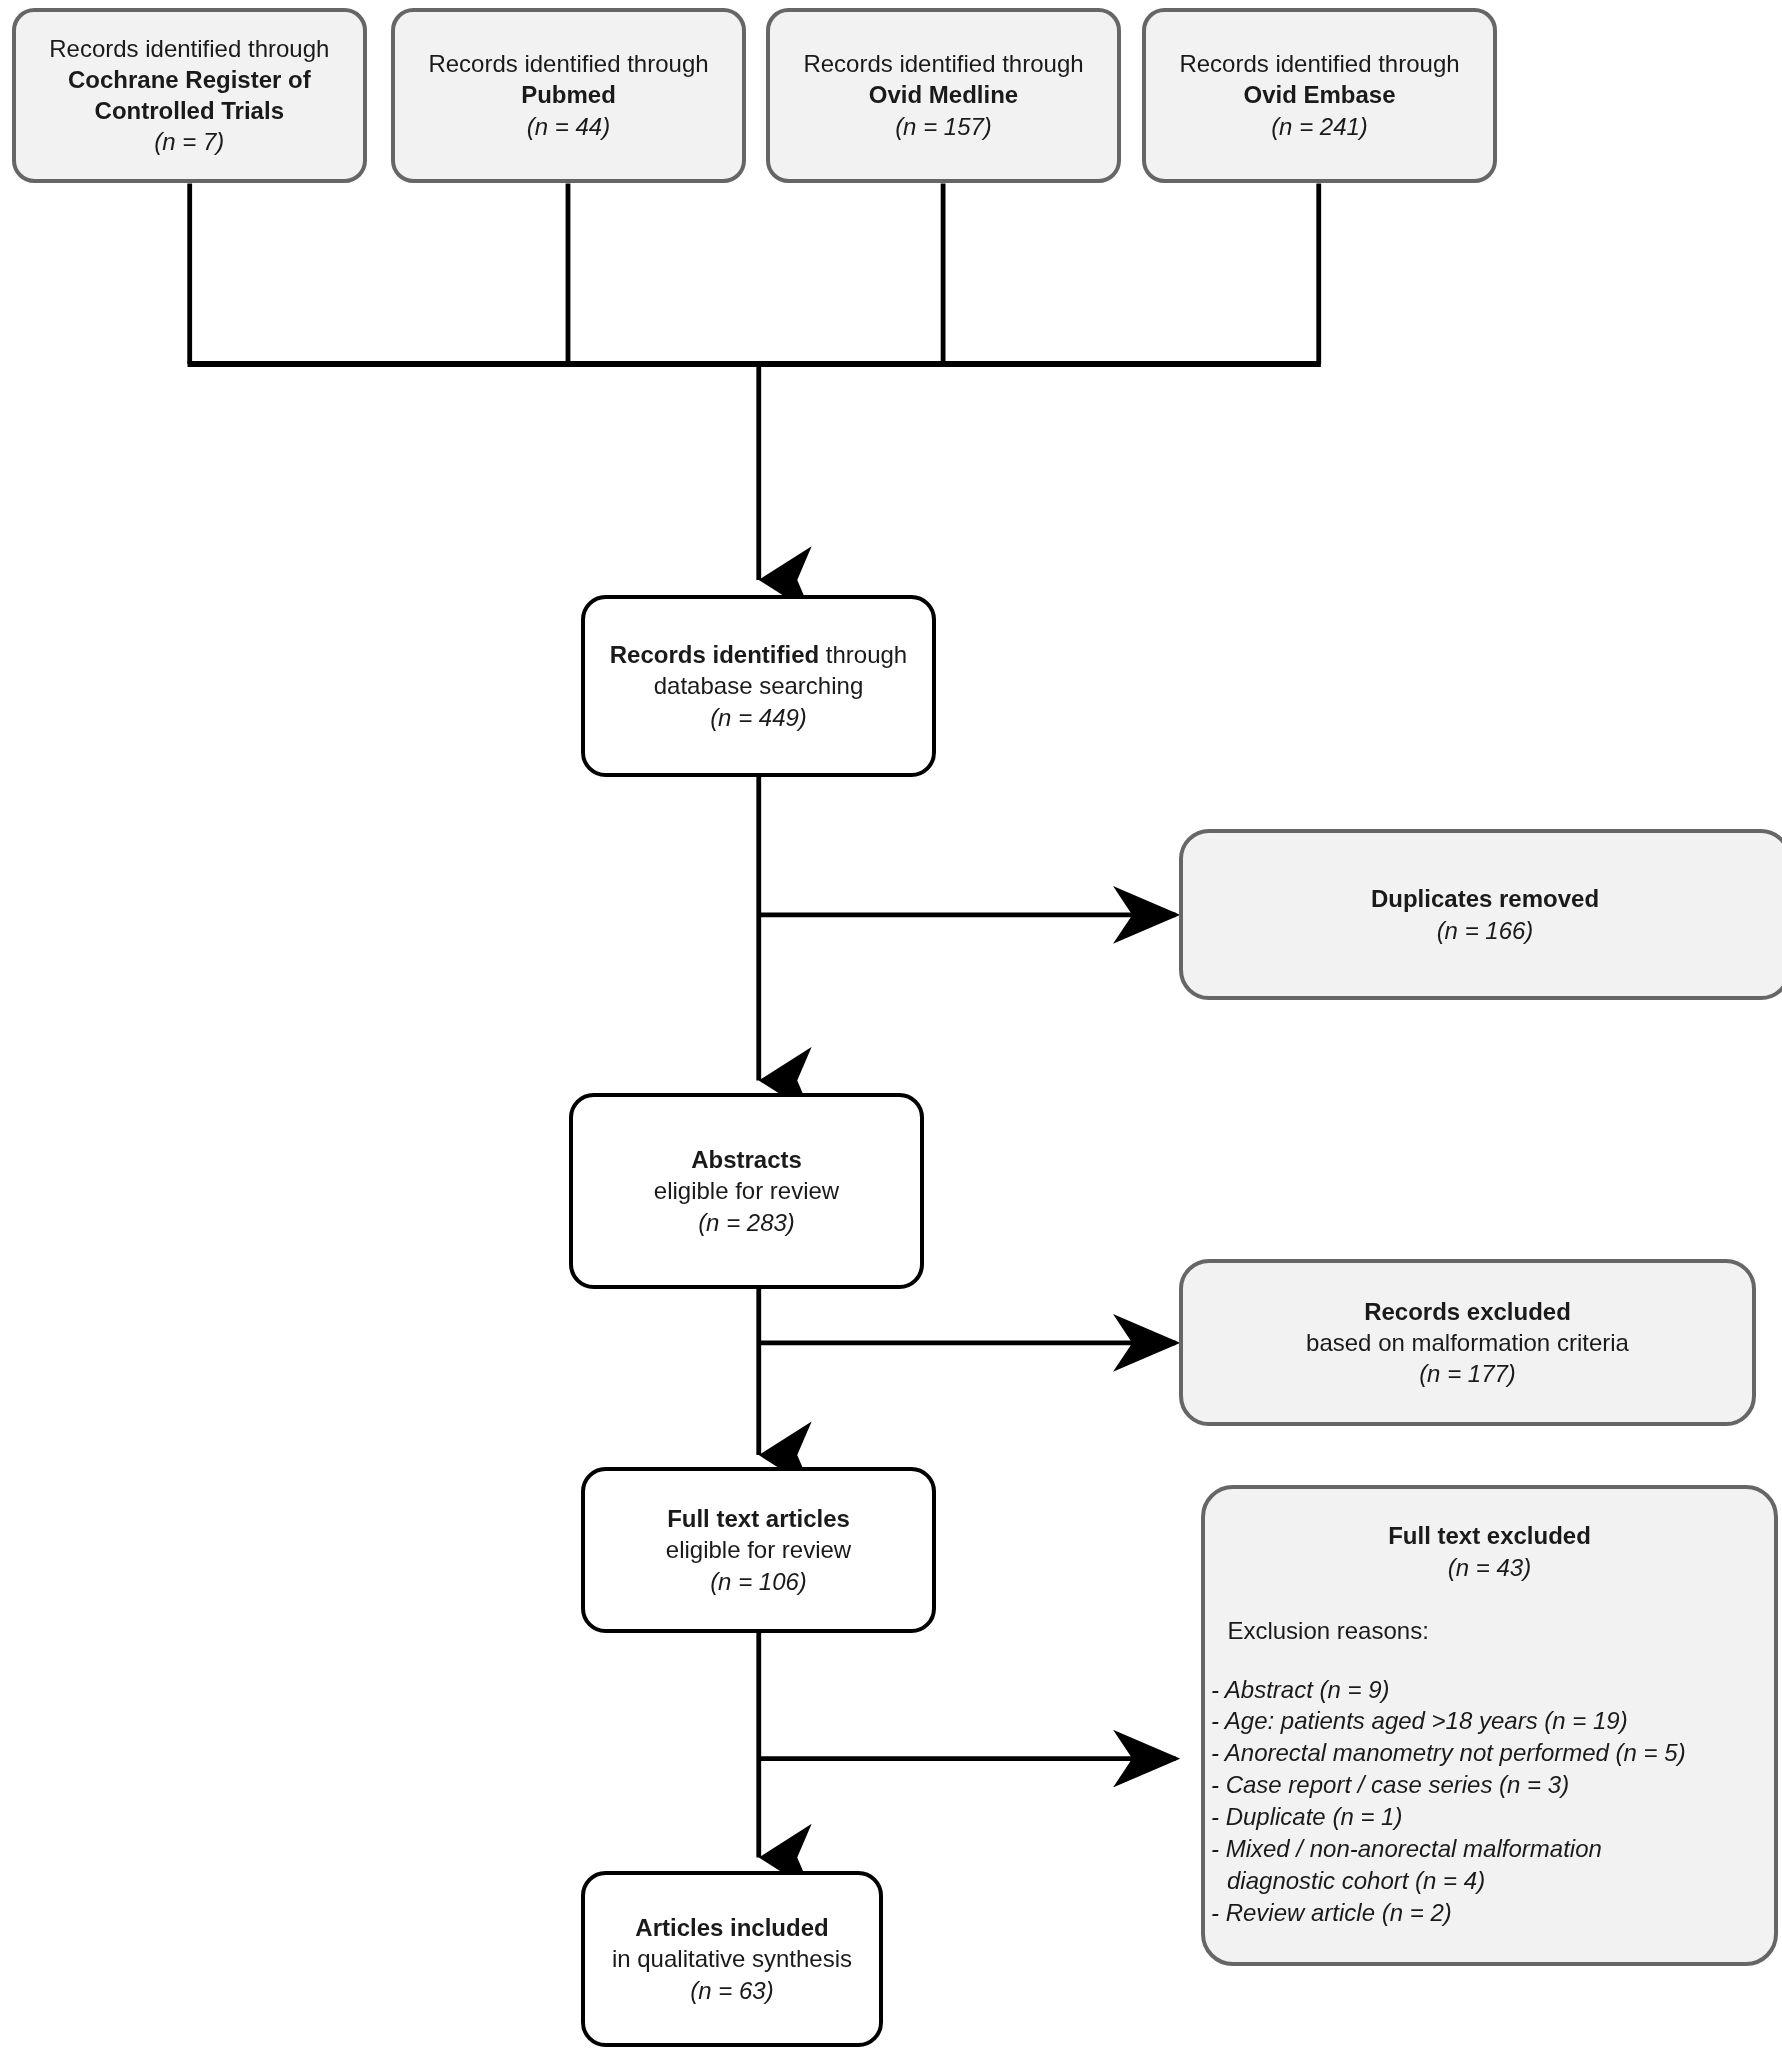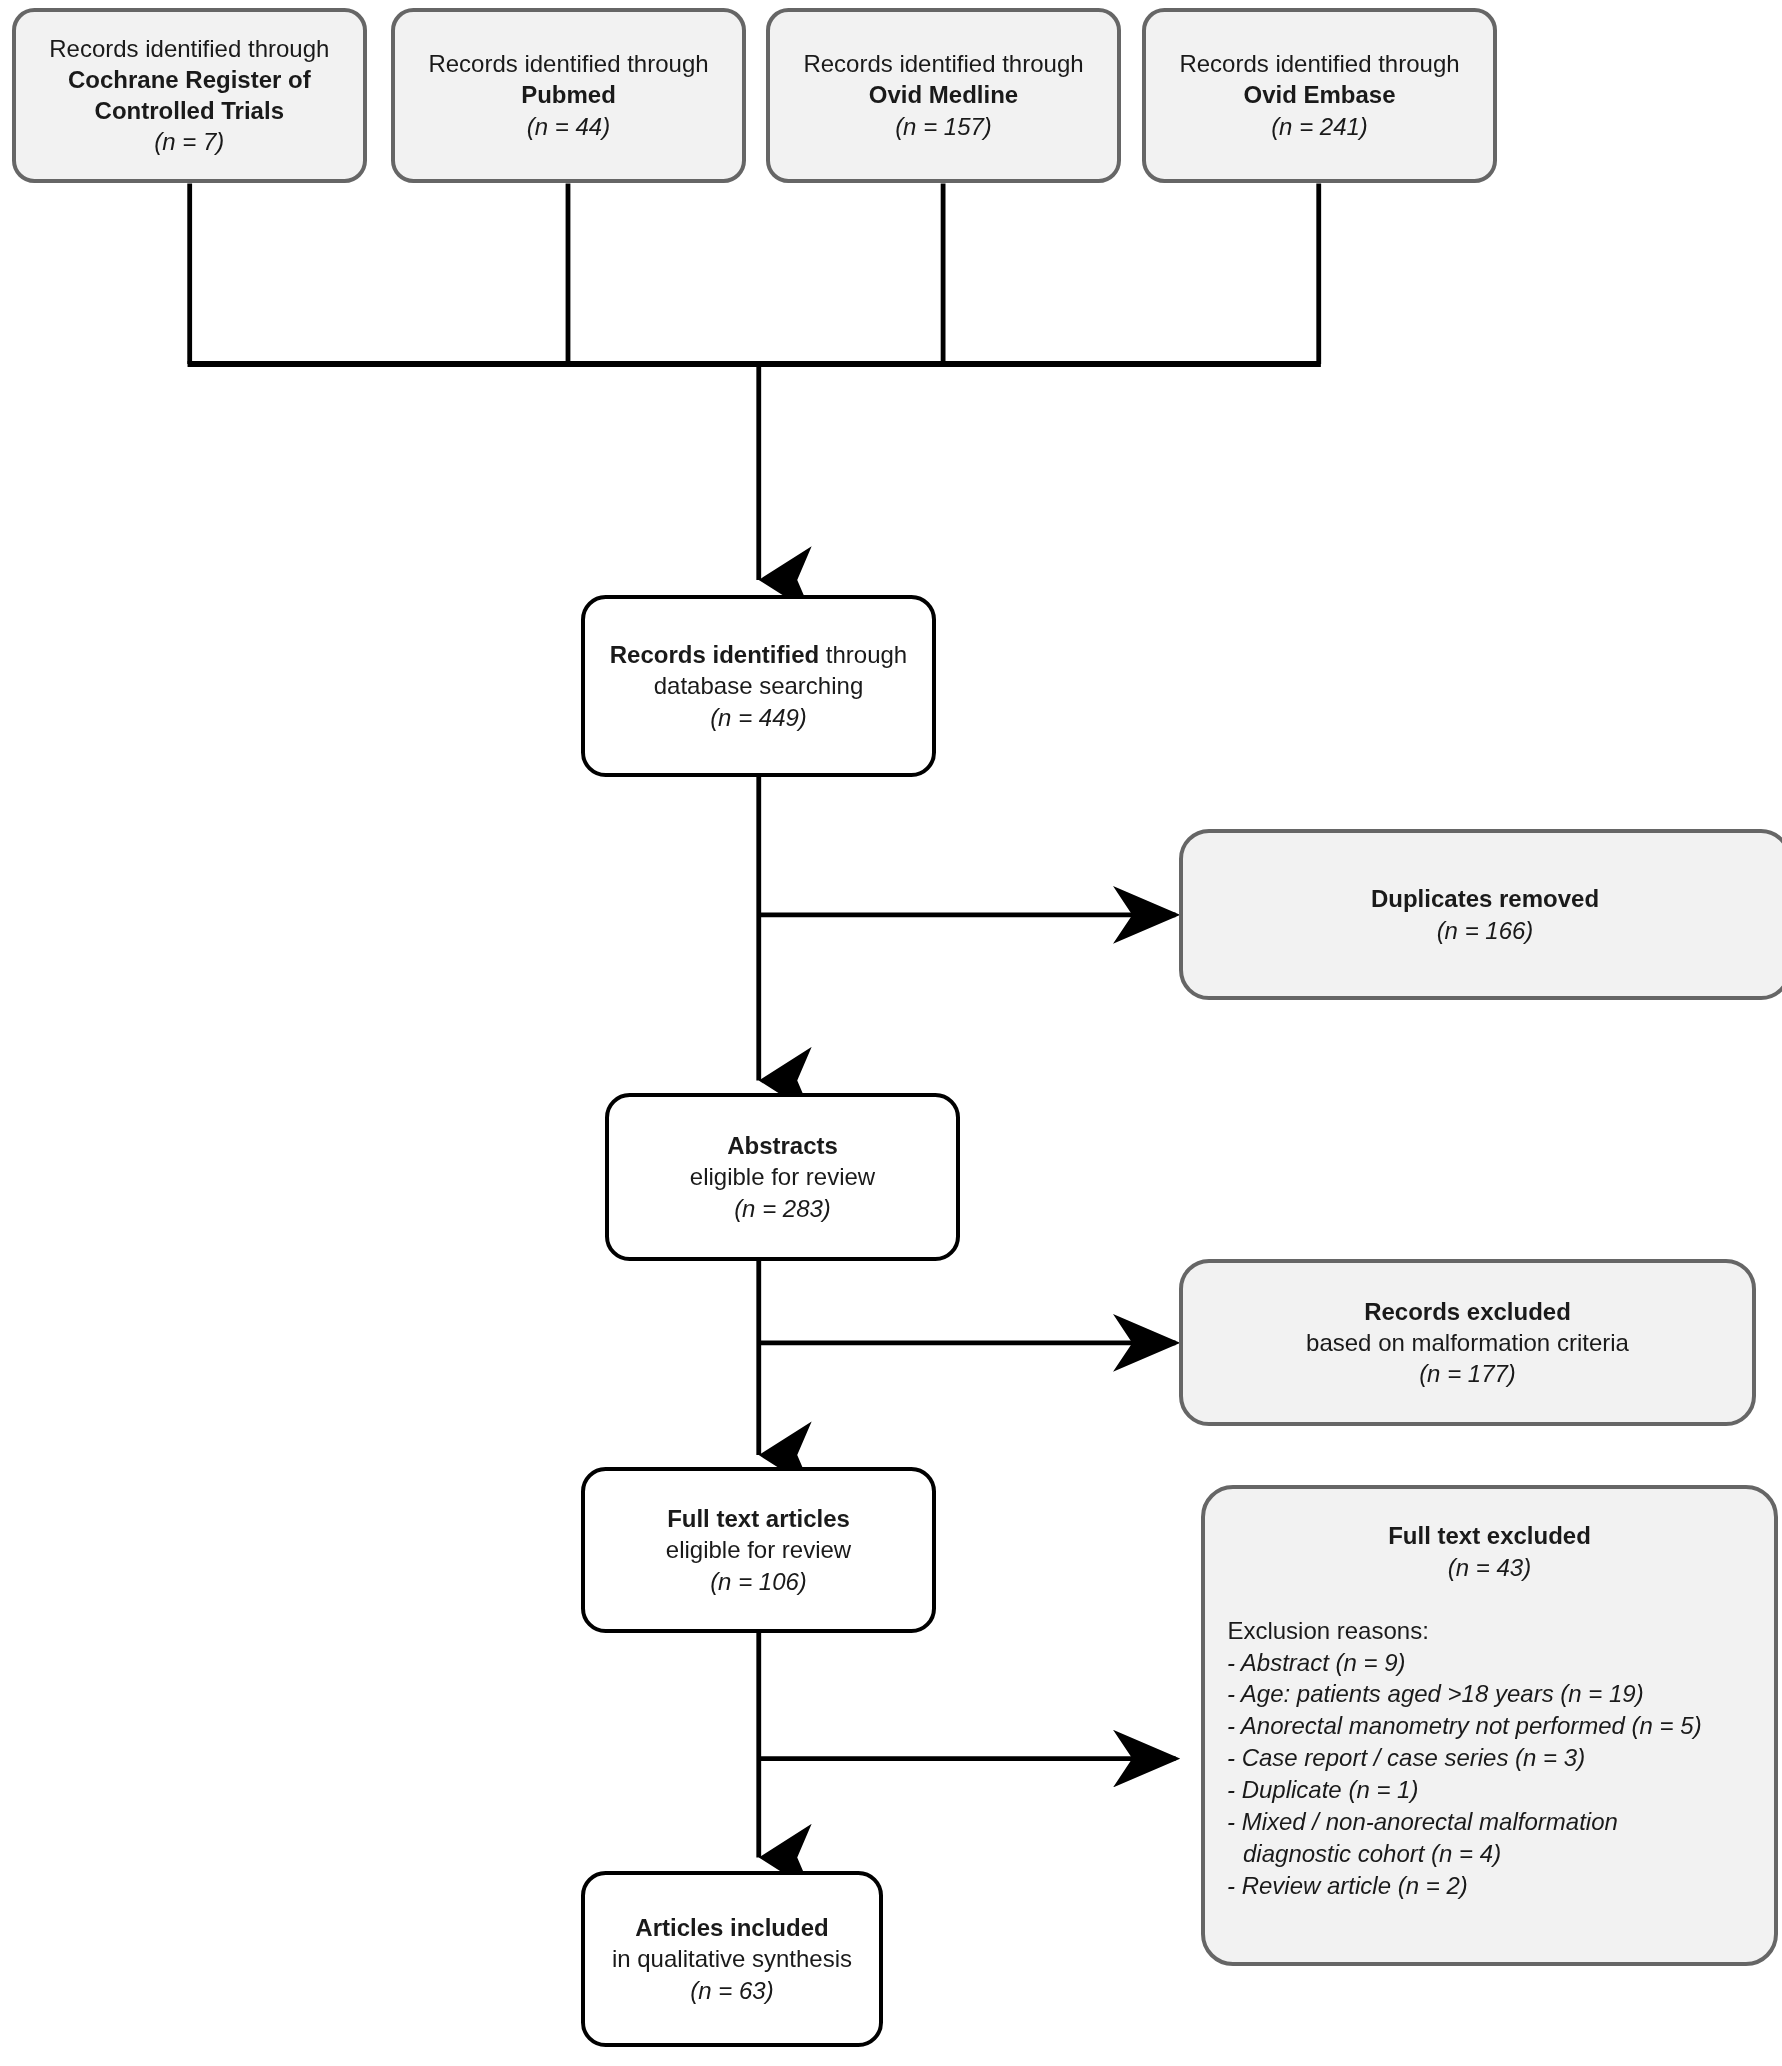--- a/index.html
+++ b/index.html
@@ -79,21 +79,22 @@
     font-size: 24px;
     line-height: 1.32;
   }
   .excl-sub {
     margin-top: 32px;
     padding-left: 22.4px;
     font-size: 24px;
     line-height: 1.30;
   }
   .excl-list {
-    padding-left: 22px;
+    margin-top: 27px;
+    padding-left: 6px;
     font-size: 24px;
     line-height: 1.33;
     font-style: italic;
   }
   .excl-list .item { display: block; white-space: nowrap; }
   .excl-list .item.cont { padding-left: 16px; }
 </style>
 </head>
 <body>
 
@@ -158,21 +159,21 @@
     <span class="ln b">Ovid Embase</span>
     <span class="ln nital">(n = 241)</span>
   </div>
 
   <div class="node main" style="left:581px; top:595px; width:355px; height:182px;">
     <span class="ln"><b>Records identified</b><span> through</span></span>
     <span class="ln">database searching</span>
     <span class="ln nital">(n = 449)</span>
   </div>
 
-  <div class="node main" style="left:605px; top:1093px; width:355px; height:168px;">
+  <div class="node main" style="left:569px; top:1093px; width:355px; height:196px;">
     <span class="ln b">Abstracts</span>
     <span class="ln">eligible for review</span>
     <span class="ln nital">(n = 283)</span>
   </div>
 
   <div class="node main" style="left:581px; top:1467px; width:355px; height:166px;">
     <span class="ln b">Full text articles</span>
     <span class="ln">eligible for review</span>
     <span class="ln nital">(n = 106)</span>
   </div>

